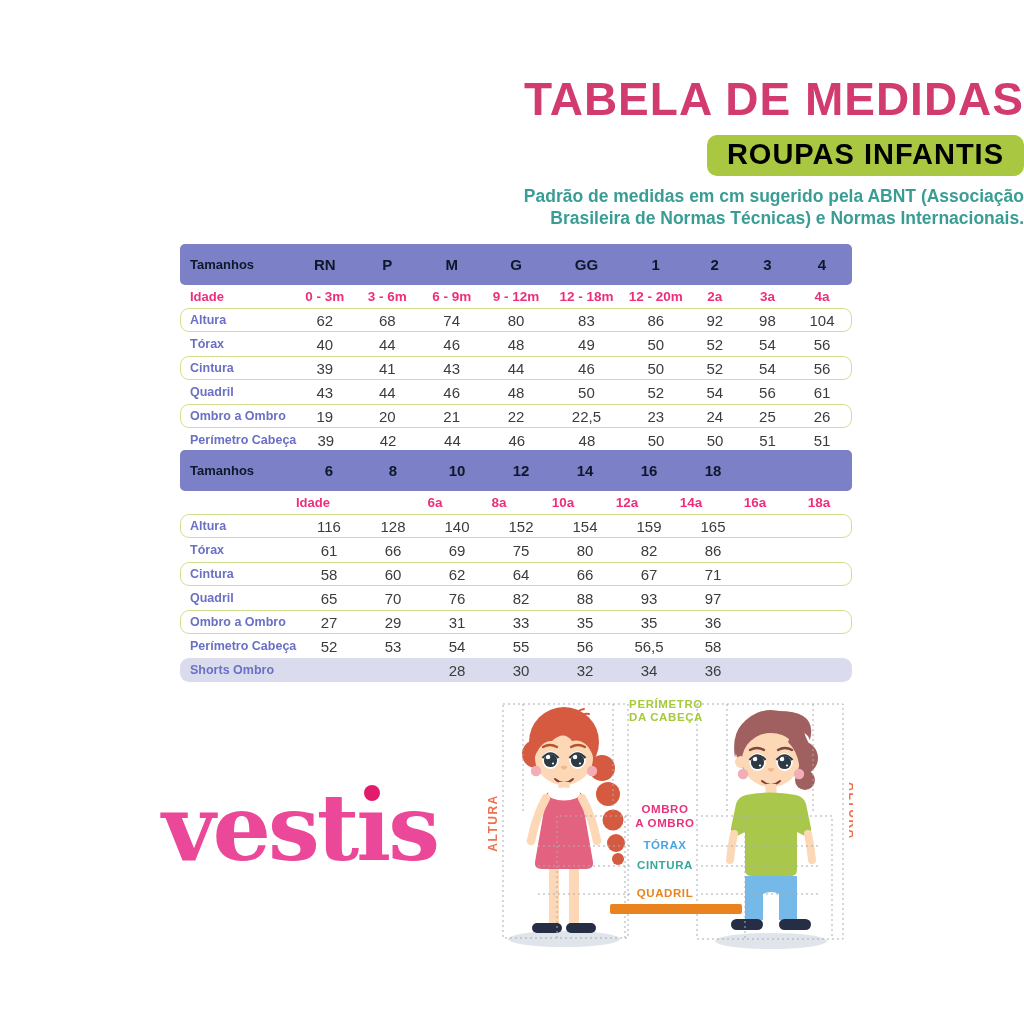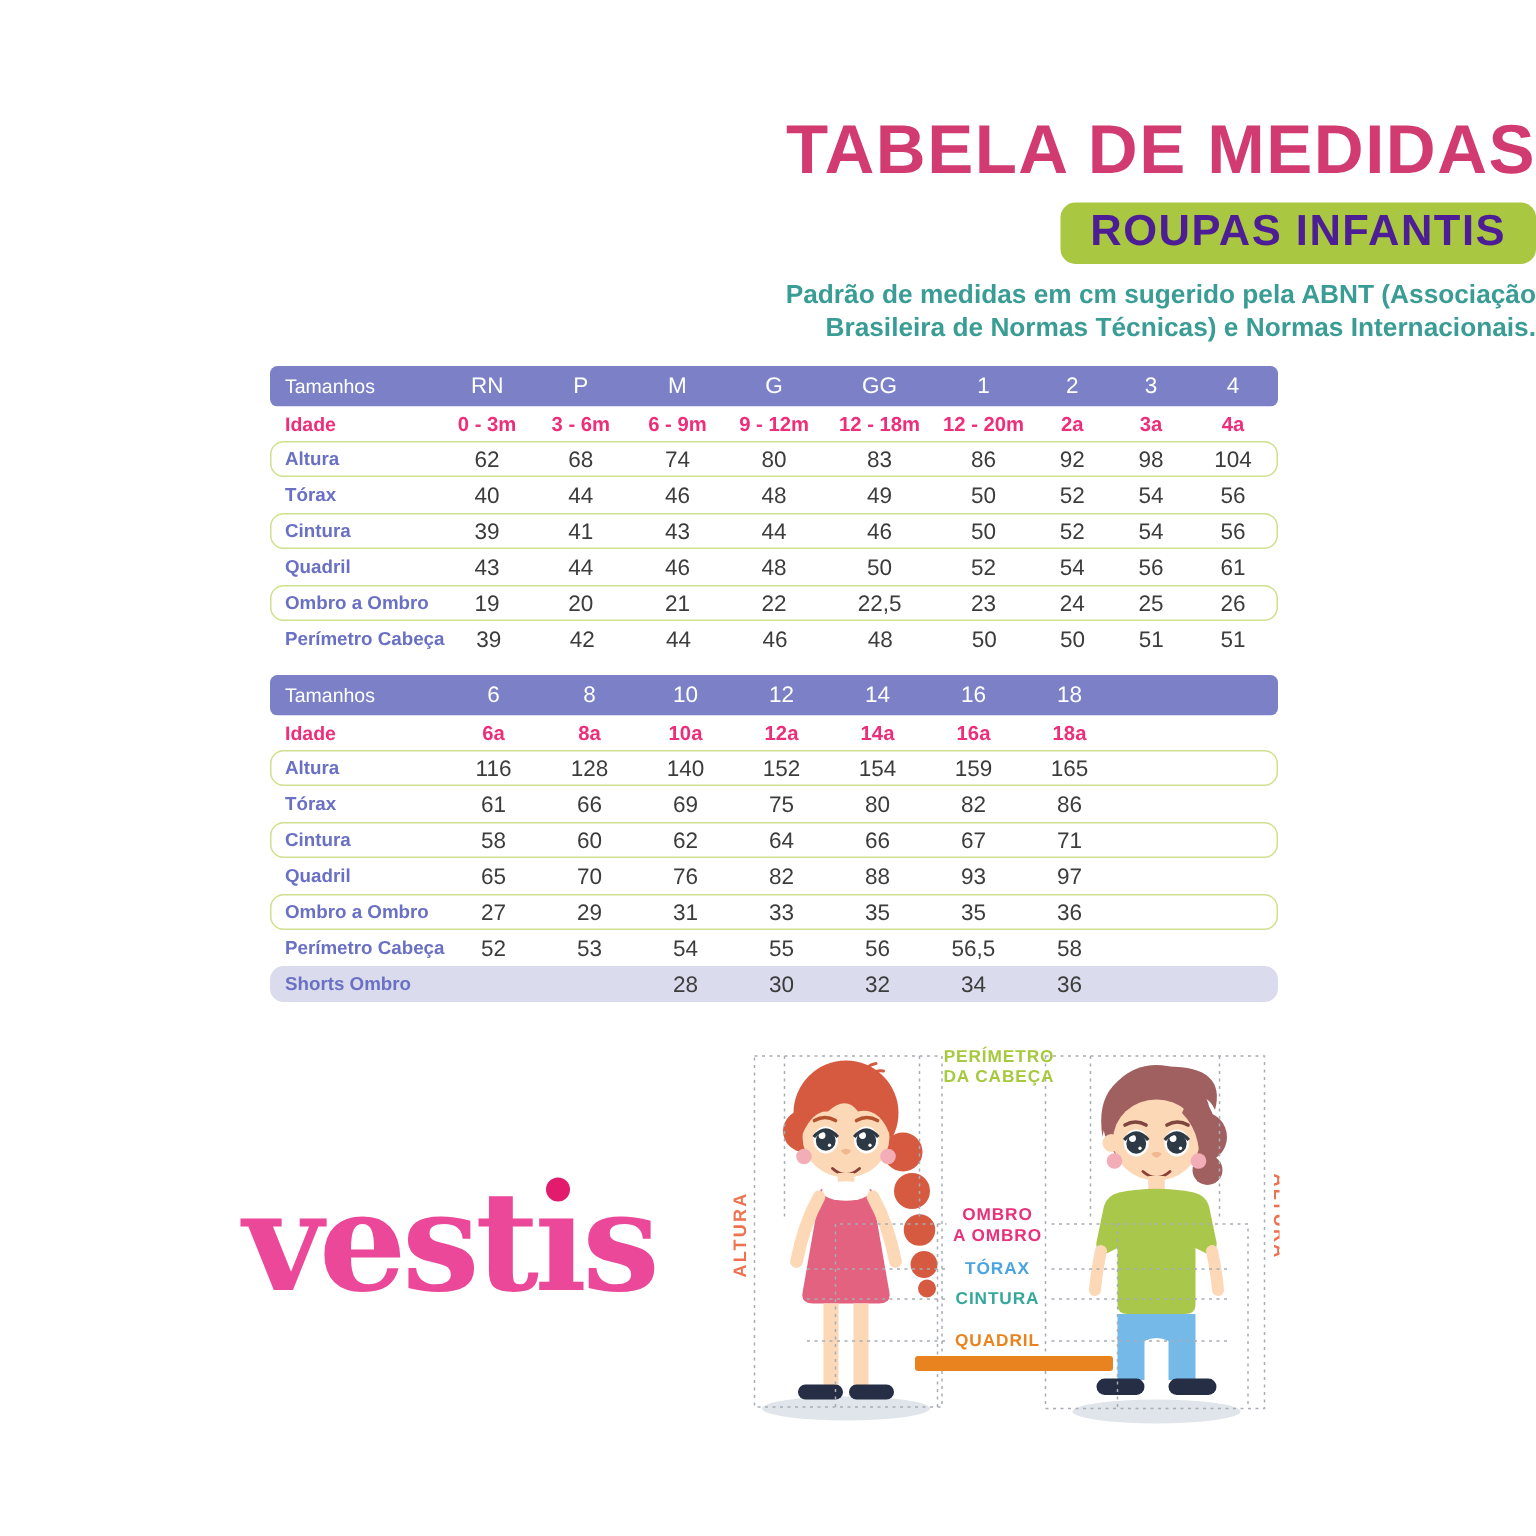--- a/index.html
+++ b/index.html
@@ -1,29 +1,29 @@
 <!DOCTYPE html>
 <html><head>
 <meta charset="utf-8">
 <style>
   html,body{margin:0;padding:0;background:#fff;}
   #page{position:relative;width:1024px;height:1024px;background:#ffffff;overflow:hidden;
         font-family:"Liberation Sans",sans-serif;}
   
   #hdr{position:absolute;top:76px;left:0;width:1024px;text-align:right;}
   #title{font-size:46px;font-weight:bold;letter-spacing:1px;color:#d23b70;line-height:1;}
-  #badge{display:inline-block;margin-top:13px;background:#a9c740;color:#4c1d95;
+  #badge{display:inline-block;margin-top:13px;background:#a9c740;color:#000000;
          font-size:29px;font-weight:bold;letter-spacing:1px;padding:3px 20px 5px;border-radius:10px;}
   #subtitle{margin-top:9px;color:#3a9d95;font-size:17.5px;font-weight:bold;line-height:1.28;}
   
   .sizetable{position:absolute;left:180px;width:672px;}
   #t1{top:244px;} #t2{top:450px;}
   .row{display:flex;align-items:center;box-sizing:border-box;border:1.5px solid transparent;border-radius:9px;width:672px;}
-  .row.head{background:#7b80c7;color:#ffffff;font-weight:normal;height:27px;border-radius:5px;font-size:15px;}
-  .row.idade{height:23px;color:#ee2e7b;font-weight:bold;font-size:13.5px;}
+  .row.head{background:#7b80c7;color:#0f172a;font-weight:bold;height:41px;border-radius:5px;font-size:15px;}
+  .row.idade{height:23px;color:#ee2e7b;font-weight:bold;font-size:13.5px;justify-content:flex-end;}
   .row.data{height:24px;font-size:15px;color:#3c3c3c;}
   .cell{text-align:center;white-space:nowrap;overflow:visible;}
   .cell.lab{text-align:left;padding-left:9px;font-size:13px;}
   .row.data .lab{color:#6a70c4;font-weight:bold;font-size:12.5px;}
   
   .sizetable .row:nth-child(3),.sizetable .row:nth-child(5),.sizetable .row:nth-child(7){border-color:#cfe08e;}
   
   #t2 .row:nth-child(9){background:#dadced;}
   
   #t1 .c0{width:107px;} #t1 .c1{width:60px;} #t1 .c2{width:67px;} #t1 .c3{width:64px;}

